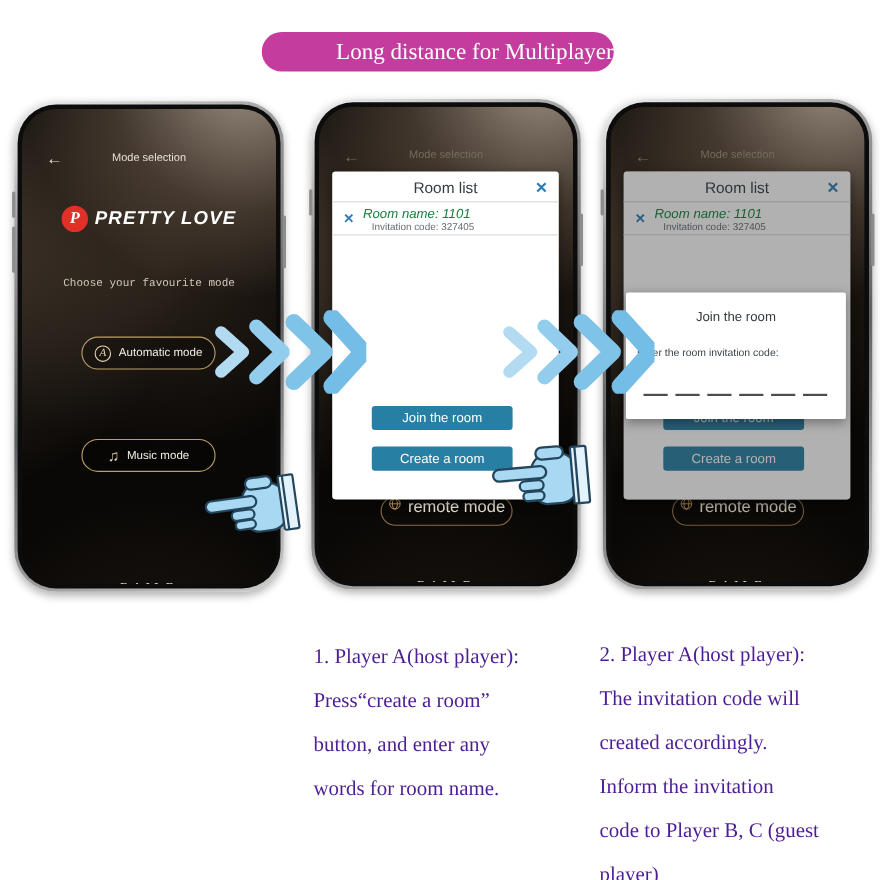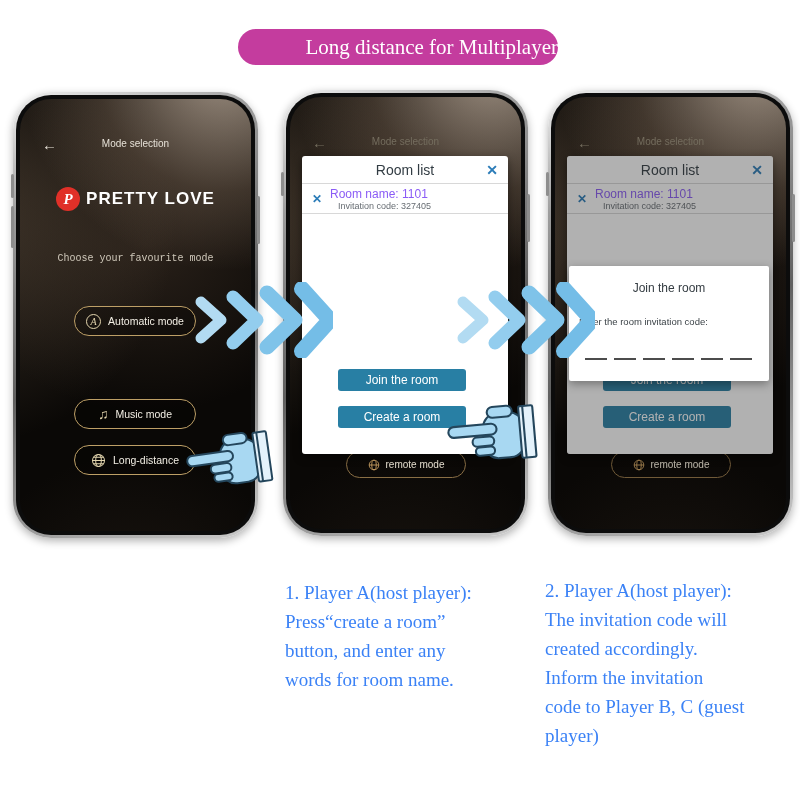--- a/index.html
+++ b/index.html
@@ -31,61 +31,61 @@
   .faded .p-header, .faded .p-back { color:#746d5e; }
   .baile { position:absolute; left:0; right:0; top:408px; text-align:center;
     font-family:"Liberation Serif", serif; font-size:11px; letter-spacing:4px; color:#ece5d6;margin-top:21px; }
   .baile .line { display:inline-block; width:26px; height:1px; background:#b3a893; vertical-align:middle; margin:0 7px 2px; }
 
   
   .brand { position:absolute; left:0; right:0; top:88px; display:flex; align-items:center; justify-content:center; gap:6px; }
   .brand-p { width:24px; height:24px; border-radius:50%; background:#e03028; color:#fff;
     font-family:"Liberation Serif", serif; font-style:italic; font-weight:bold; font-size:15px;
     display:flex; align-items:center; justify-content:center; }
-  .brand-name { color:#ffffff; font-size:17px; font-weight:bold; letter-spacing:1px; }
+  .brand-name { color:#ffffff; font-size:17px; font-weight:bold; font-style:italic; letter-spacing:1px; }
   .subtitle { position:absolute; left:0; right:0; top:154px; text-align:center; font-size:10px; color:#cfc8ba;font-family:Liberation Mono, monospace; }
   .mode-btn { position:absolute; left:54px; width:122px; height:30px; border:1.5px solid #bd9f66;
     border-radius:16px; display:flex; align-items:center; justify-content:center; gap:7px;
     color:#f2eee4; font-size:10.5px; background:rgba(0,0,0,0.25); }
   .micon { color:#e3d5ae; display:inline-flex; align-items:center; justify-content:center; }
   .circA { width:15px; height:15px; border:1.2px solid #e3d5ae; border-radius:50%;
     font-family:"Liberation Serif", serif; font-style:italic; font-size:10px; }
   .note { font-size:14px; line-height:14px; }
 
   
   .modal { position:absolute; left:12px; top:59px; width:206px; height:298px; background:#ffffff;
     border-radius:3px; box-shadow:0 3px 10px rgba(0,0,0,0.45); }
   .modal-head { position:relative; height:28px; border-bottom:1px solid #d8d8d8; }
   .modal-title { position:absolute; left:0; right:0; top:6px; text-align:center; font-size:14px; color:#323c43; }
   .modal-close { position:absolute; right:10px; top:6px; font-size:14px; color:#2b7cb8; font-weight:bold; }
   .room-item { position:relative; height:30px; border-bottom:1px solid #d8d8d8; }
   .room-x { position:absolute; left:10px; top:8px; font-size:12px; color:#2b7cb8; font-weight:bold; }
-  .room-name { position:absolute; left:28px; top:3px; font-size:12px; color:#8b5cf6; }
+  .room-name { position:absolute; left:28px; top:3px; font-size:12px; color:#15803d;font-style:italic; }
   .room-code { position:absolute; left:36px; top:17px; font-size:9px; color:#676d73;text-align:right; }
   .teal-btn { position:absolute; left:36px; width:128px; height:22px; background:#287fa4; border-radius:3px;
     color:#ffffff; font-size:12px; text-align:center; line-height:22px; }
   .remote-pill { position:absolute; left:56px; top:354px; width:120px; height:27px; border:1px solid #8a6f45;
-    border-radius:14px; display:flex; align-items:center; justify-content:center; gap:6px;
-    color:#e9e2d2; font-size:10px; z-index:1; }
+    border-radius:14px; display:flex; align-items:flex-start; justify-content:center; gap:6px;
+    color:#e9e2d2; font-size:15px; z-index:1; }
   .remote-pill .micon { color:#c9a063; }
   .modal, .dim-overlay, .join-dialog { z-index:2; }
   .dim-overlay { position:absolute; left:12px; top:59px; width:206px; height:298px;
     background:rgba(40,40,40,0.36); border-radius:3px; }
   .join-dialog { position:absolute; left:14px; top:169px; width:200px; height:115px; background:#ffffff;
     border-radius:2px; box-shadow:0 3px 10px rgba(0,0,0,0.35); z-index:3; }
   .jd-title { position:absolute; left:0; right:0; top:15px; text-align:center; font-size:12px; color:#333b41; }
   .jd-prompt { position:absolute; left:10px; top:50px; font-size:9.5px; color:#3c4348; }
   .jd-dashes { position:absolute; left:16px; top:80px; width:168px; height:14px; display:flex; gap:7px; }
   .jd-dashes span { width:22px; border-bottom:2px solid #4c4c4c; }
 
   
   .arrows { position:absolute; width:140px; height:76px; z-index:15; }
   .hand { position:absolute; z-index:20; }
   .caption { position:absolute; width:258px; font-family:"Liberation Serif", serif; font-size:19px;
-    line-height:29px; color:#3b82f6; white-space:pre-line; }
+    line-height:40px; color:#4c1d95; white-space:pre-line; }
 </style>
 </head>
 <body>
 
 <div class="banner">
   <span>Long distance for Multiplayer</span>
 </div>
 
 <div class="phone" style="left:13px; top:92px;">
   <div class="nub" style="left:-2px; top:82px; height:24px;"></div>
@@ -103,30 +103,20 @@
       </div>
       <div class="subtitle">Choose your favourite mode</div>
 
       <div class="mode-btn" style="top:207px;">
         <span class="micon circA">A</span>
         <span>Automatic mode</span>
       </div>
       <div class="mode-btn" style="top:300px;">
         <span class="micon note">♫</span>
         <span>Music mode</span>
-      </div>
-      <div class="mode-btn" style="top:346px;">
-        <span class="micon">
-          <svg width="15" height="15" viewBox="0 0 16 16" fill="none" stroke="#e3d5ae" stroke-width="1.1">
-            <circle cx="8" cy="8" r="6.4"></circle>
-              <ellipse cx="8" cy="8" rx="3" ry="6.4"></ellipse>
-              <path d="M1.6 8 H14.4 M2.6 4.6 H13.4 M2.6 11.4 H13.4"></path>
-          </svg>
-        </span>
-        <span>Long-distance</span>
       </div>
 
       <div class="baile">
         <span class="line"></span><span>BAILE</span><span class="line"></span>
       </div>
     </div>
   </div>
 </div>
 
 <div class="phone" style="left:283px; top:90px;">

